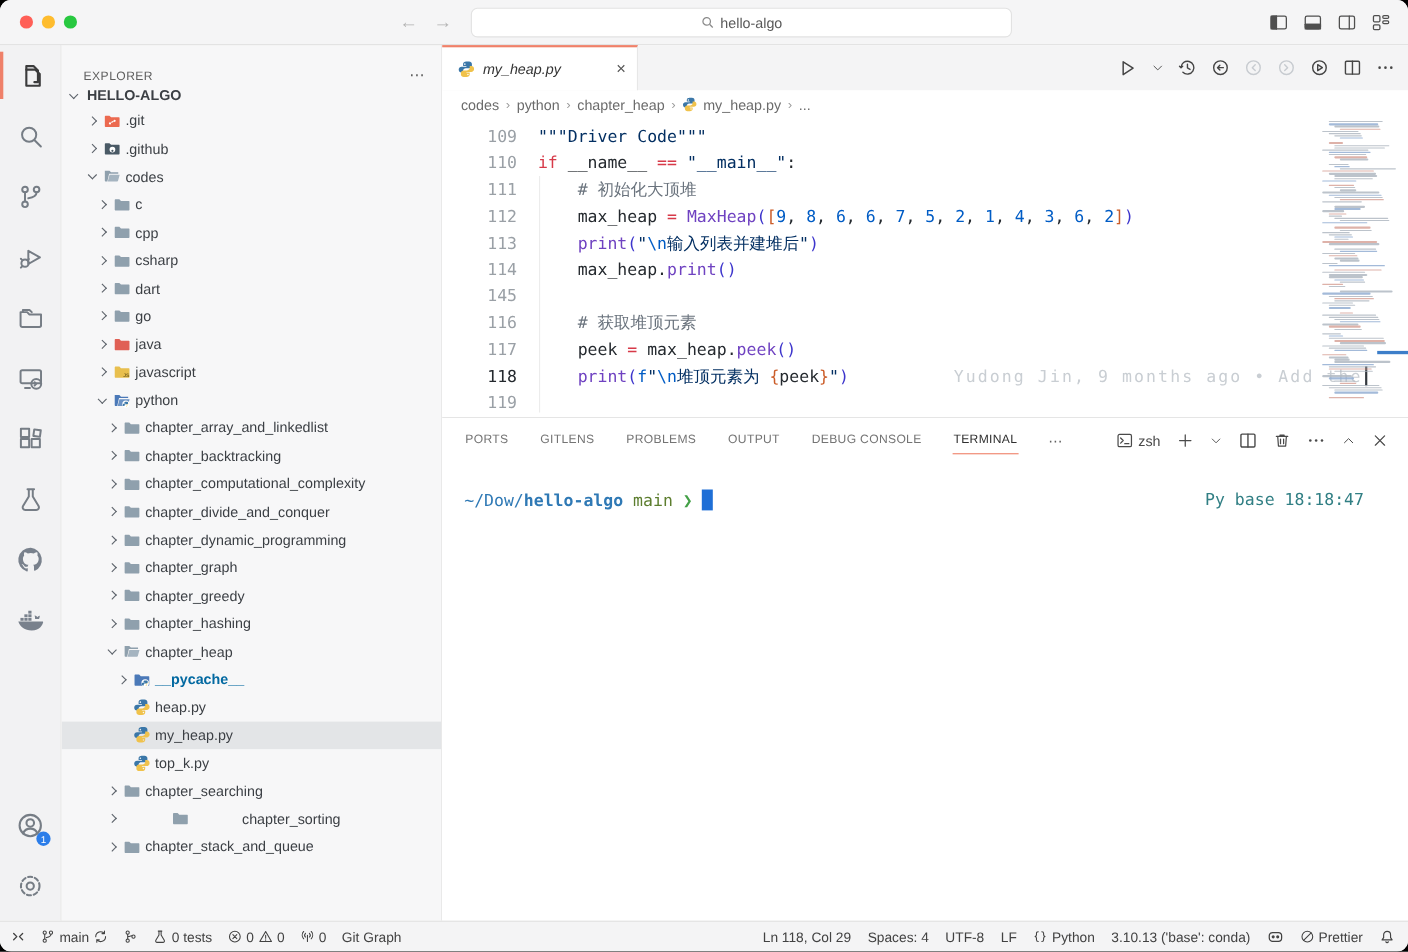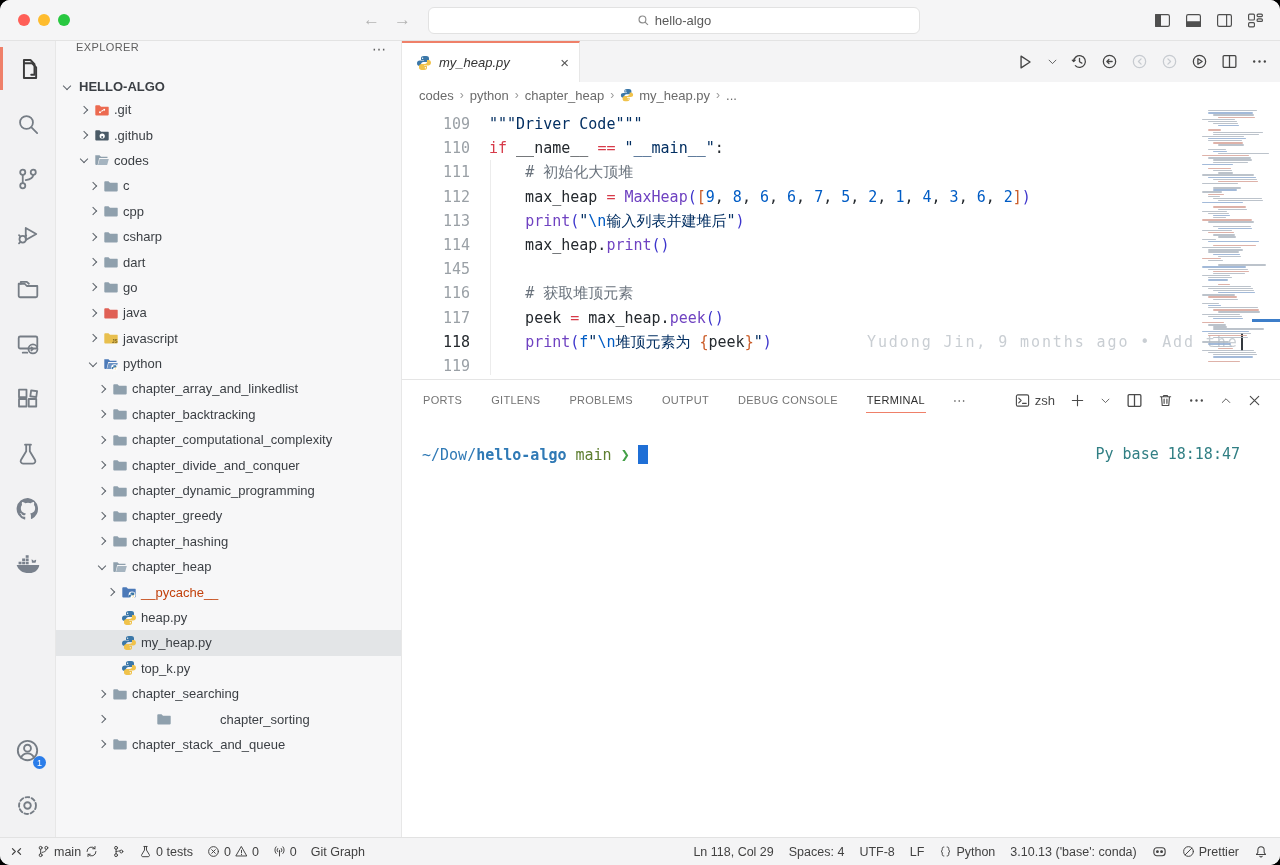--- a/index.html
+++ b/index.html
@@ -19,26 +19,26 @@
   .main{flex:1;display:flex;min-height:0;}
   .activitybar{width:55px;background:#f2f2f3;border-right:1px solid #e7e7e7;display:flex;flex-direction:column;align-items:center;flex:none;}
   .act-item{width:55px;height:55px;display:flex;align-items:center;justify-content:center;color:#767d85;position:relative;cursor:pointer;}
   .act-item.active{color:#3c3c3c;}
   .act-item.active::before{content:"";position:absolute;left:0;top:6px;bottom:6px;width:3px;background:#ef8069;}
   .act-spacer{flex:1;}
   .badge{position:absolute;right:9px;bottom:9px;background:#2b7de9;color:#fff;border-radius:50%;width:13px;height:13px;
     font-size:9px;display:flex;align-items:center;justify-content:center;}
   
   .sidebar{width:345px;background:#f7f7f8;border-right:1px solid #e7e7e7;display:flex;flex-direction:column;flex:none;font-size:13px;color:#3b3f44;}
-  .sb-header{height:35px;display:flex;align-items:flex-start;padding:0 14px 0 20px;color:#5f5f5f;font-size:11px;letter-spacing:.4px;flex:none;}
+  .sb-header{height:35px;display:flex;align-items:flex-end;padding:0 14px 0 20px;color:#5f5f5f;font-size:11px;letter-spacing:.4px;flex:none;}
   .sb-header .dots{margin-left:auto;color:#5f5f5f;font-size:14px;letter-spacing:1px;cursor:pointer;}
   .tree{flex:1;overflow:hidden;}
   .trow{display:flex;align-items:center;height:25.4px;cursor:pointer;white-space:nowrap;}
   .trow.sel{background:#e3e5e7;}
-  .trow.muted .tlabel{color:#c2410c;}
+  .trow.muted .tlabel{color:#0369a1;font-weight:bold;}
   .trow.root{height:21px;font-weight:bold;}
   .tlabel{margin-left:4px;}
   .chev{width:15px;height:16px;position:relative;flex:none;}
   .chev.right::before,.chev.down::before{content:"";position:absolute;top:5px;left:4px;width:5px;height:5px;
     border-right:1.3px solid #5d636b;border-bottom:1.3px solid #5d636b;}
   .chev.right::before{transform:rotate(-45deg);}
   .chev.down::before{transform:rotate(45deg);top:4px;}
   .ic{display:inline-flex;align-items:center;justify-content:center;}
   .fic{width:17px;height:16px;flex:none;margin-left:1px;}
   .fic svg{width:16px;height:16px;}
@@ -435,20 +435,29 @@
             </span>
             <span class="tlabel">chapter_dynamic_programming</span>
           </div>
           <div class="trow" style="padding-left: 39px;">
             <span class="chev right"></span>
             <span class="ic fic">
               <svg width="16" height="16" viewBox="0 0 16 16" fill="#8fa0ad">
                 <path d="M1.3 3.2h4.2L7 4.7h7.2c.3 0 .5.2.5.5v7.3c0 .5-.4.9-.9.9H2.2c-.5 0-.9-.4-.9-.9V4.1c0-.5.4-.9.9-.9z"></path>
               </svg>
             </span>
+            <span class="tlabel">chapter_graph</span>
+          </div>
+          <div class="trow" style="padding-left: 39px;">
+            <span class="chev right"></span>
+            <span class="ic fic">
+              <svg width="16" height="16" viewBox="0 0 16 16" fill="#8fa0ad">
+                <path d="M1.3 3.2h4.2L7 4.7h7.2c.3 0 .5.2.5.5v7.3c0 .5-.4.9-.9.9H2.2c-.5 0-.9-.4-.9-.9V4.1c0-.5.4-.9.9-.9z"></path>
+              </svg>
+            </span>
             <span class="tlabel">chapter_greedy</span>
           </div>
           <div class="trow" style="padding-left: 39px;">
             <span class="chev right"></span>
             <span class="ic fic">
               <svg width="16" height="16" viewBox="0 0 16 16" fill="#8fa0ad">
                 <path d="M1.3 3.2h4.2L7 4.7h7.2c.3 0 .5.2.5.5v7.3c0 .5-.4.9-.9.9H2.2c-.5 0-.9-.4-.9-.9V4.1c0-.5.4-.9.9-.9z"></path>
               </svg>
             </span>
             <span class="tlabel">chapter_hashing</span>

